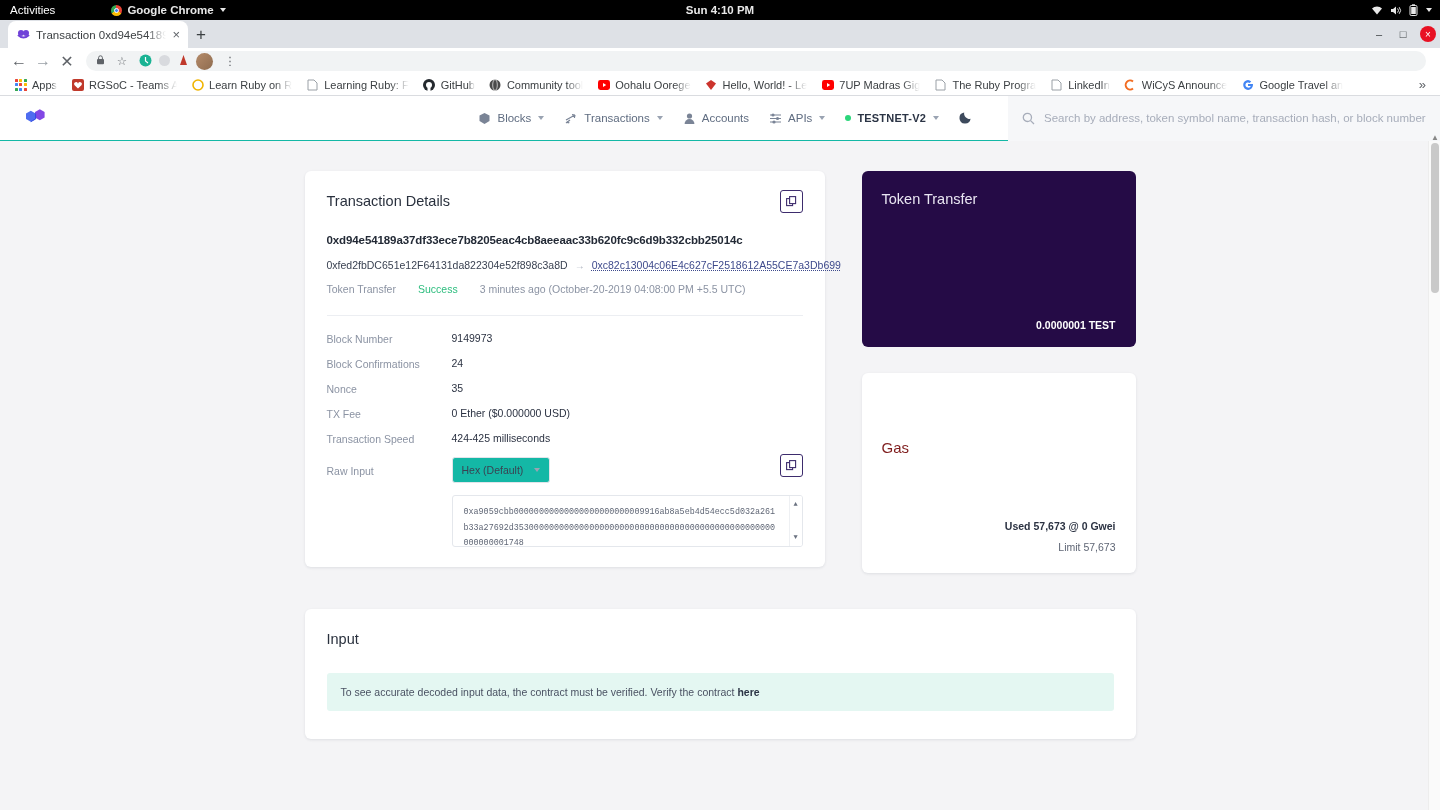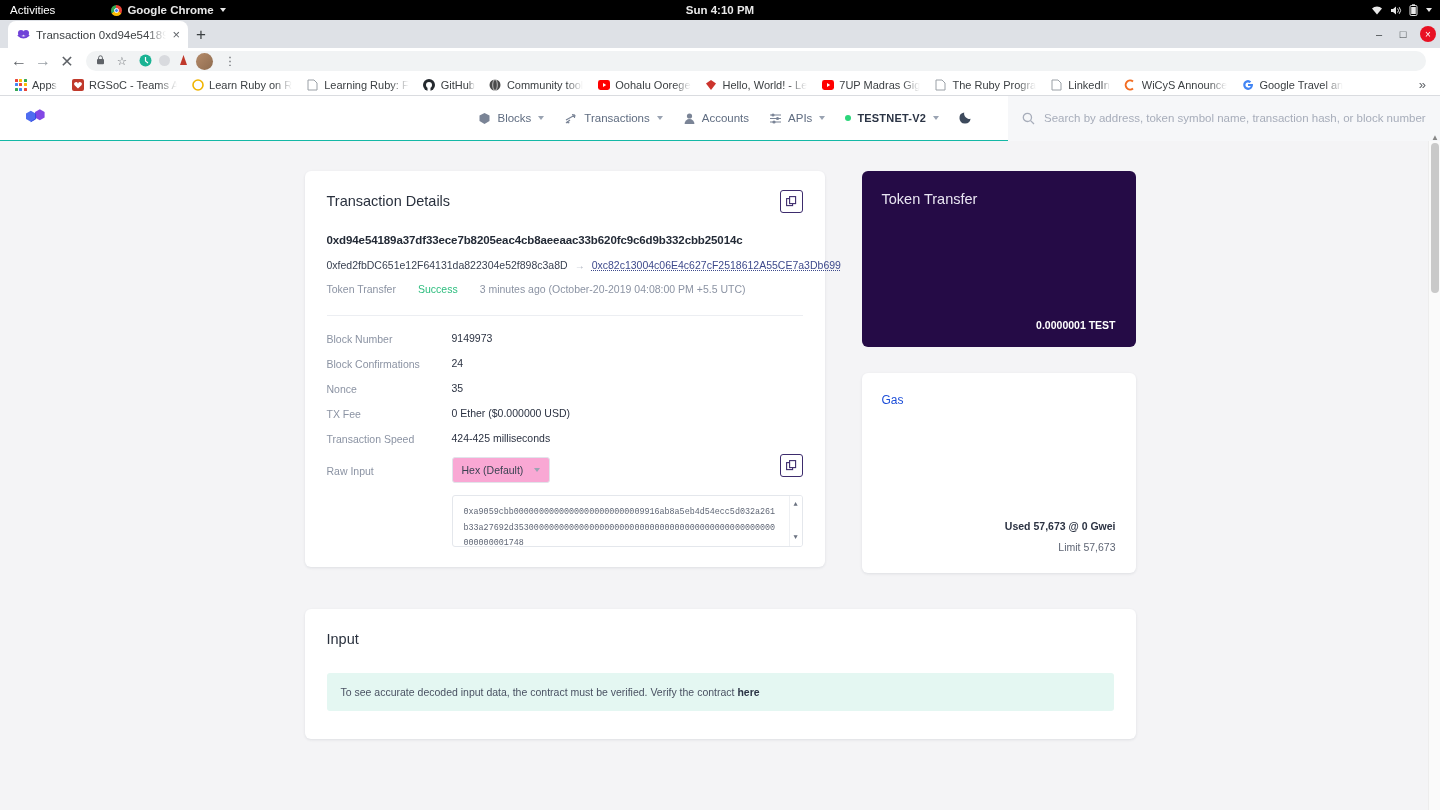--- a/index.html
+++ b/index.html
@@ -201,21 +201,21 @@
 
   .row { display: flex; font-size: 10.5px; margin-bottom: 12px; align-items: flex-start; }
   .row .k { width: 125px; color: #8b93a3; flex: none; padding-top: 1px;}
   .row .v { color: #2b3242; }
   .row.raw { align-items: center; margin-top: 4px; position: relative; }
 
   .select {
     border: 1px solid #e1e4ea; border-radius: 3px; height: 26px;
     min-width: 88px; display: flex; align-items: center; gap: 10px;
     padding: 0 9px; font-size: 10.5px; color: #3a4252; cursor: pointer;
-    background: #f9a8d4;
+    background: #14b8a6;
   }
   .copy-btn2 {
     position: absolute; right: 0; top: -3px; width: 23px; height: 23px;
     border: 1px solid #3d2c6d; border-radius: 3px; display: flex;
     align-items: center; justify-content: center; cursor: pointer; background: #fff;
   }
   .hexbox {
     margin-left: 125px; margin-top: 12px; border: 1px solid #e4e7ec;
     border-radius: 3px; height: 52px; padding: 9px 22px 9px 11px;
     font-family: "Liberation Mono", monospace; font-size: 8.4px;
@@ -235,21 +235,21 @@
   }
   .token-title { color: #e9e6f2; font-size: 14.5px; }
   .token-val {
     margin-top: auto; text-align: right; color: #fff; font-size: 10.5px;
     font-weight: 700;
   }
   .gas-card {
     margin-top: 26px; height: 200px; padding: 20px; display: flex;
     flex-direction: column;
   }
-  .gas-title { font-size: 12px; color: #1d4ed8; }
+  .gas-title { font-size: 15px; color: #7f1d1d; margin-top: 46px; }
   .gas-used {
     margin-top: auto; text-align: right; font-size: 10.5px;
     font-weight: 700; color: #2b3242;
   }
   .gas-limit { text-align: right; font-size: 10.5px; color: #5f6675; margin-top: 9px; }
 
   .input-card {
     width: 831px; margin: 36px auto 0 auto; padding: 22px;
     min-height: 130px;
   }

